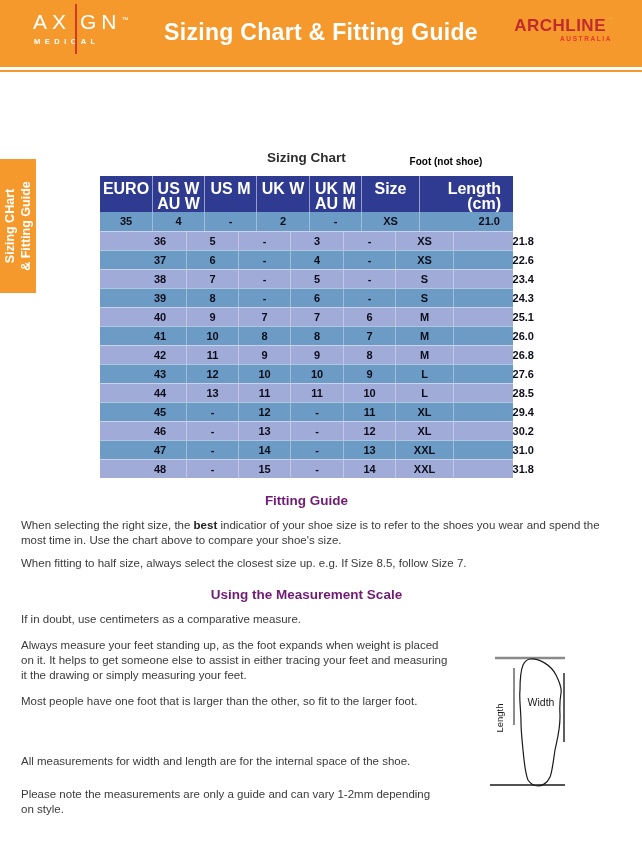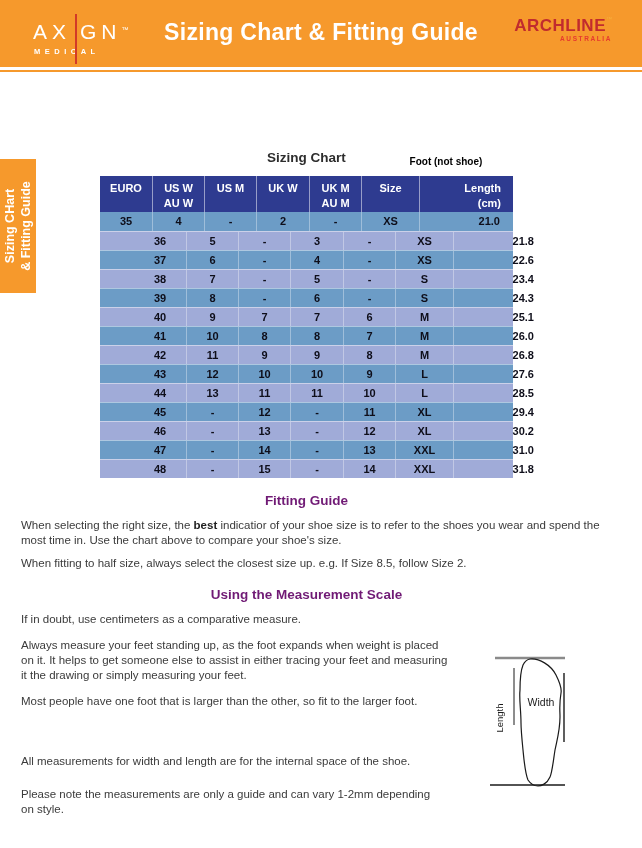--- a/index.html
+++ b/index.html
@@ -4,21 +4,21 @@
 <style>
   html,body{margin:0;padding:0;background:#fff;}
   #page{position:relative;width:642px;height:848px;background:#ffffff;overflow:hidden;
         font-family:"Liberation Sans","DejaVu Sans",sans-serif;}
 
   
   .banner{position:absolute;left:0;top:0;width:642px;height:67px;background:#F6992C;}
   .banner-rule{position:absolute;left:0;top:70px;width:642px;height:2px;background:#F6992C;}
 
   .axign{position:absolute;left:33px;top:10px;color:#fff;}
-  .axign-word{position:relative;font-size:21px;font-weight:400;letter-spacing:5px;line-height:24px;display:flex;margin-top:10px;}
+  .axign-word{position:relative;font-size:21px;font-weight:400;letter-spacing:5px;line-height:24px;display:flex;}
   .axign-gap{display:inline-block;width:9px;}
   .axign-line{position:absolute;left:42px;top:-6px;width:2px;height:50px;background:#D23A28;}
   .axign-tm{font-size:7px;vertical-align:top;position:relative;top:-2px;letter-spacing:0;}
   .axign-sub{font-size:7.5px;font-weight:bold;letter-spacing:4.5px;margin-top:3px;margin-left:1px;}
 
   .banner-title{position:absolute;left:0;right:0;top:19px;text-align:center;
                 color:#ffffff;font-size:23px;font-weight:bold;letter-spacing:.3px;}
 
   .archline{position:absolute;right:30px;top:17px;text-align:right;line-height:1;}
   .archline-name{font-size:17px;font-weight:bold;letter-spacing:.5px;}
@@ -34,21 +34,21 @@
   
   .chart-title{position:absolute;left:0;top:150px;width:613px;text-align:center;
                font-size:13.5px;font-weight:bold;color:#2d2d2d;}
   .foot-note{position:absolute;left:380px;top:156px;width:132px;text-align:center;
              font-size:10px;font-weight:bold;color:#000;}
 
   .sizing-table{position:absolute;left:100px;top:176px;width:413px;}
   .t-head{display:grid;grid-template-columns:52px 52px 52px 53px 52px 58px 94px;
           background:#2E3B90;height:36px;}
   .th{box-sizing:border-box;padding-top:5px;text-align:center;color:#fff;
-      font-size:11px;font-weight:bold;line-height:15px;}
+      font-size:16px;font-weight:bold;line-height:15px;}
   .th + .th{border-left:1px solid rgba(255,255,255,.5);}
   .th:last-child{text-align:right;padding-right:12px;}
   .t-body .tr{display:grid;grid-template-columns:52px 52px 52px 53px 52px 58px 94px;
               height:19px;box-sizing:border-box;}
   .t-body .tr + .tr{border-top:1px solid rgba(255,255,255,.45);padding-left:34px;}
   .t-body .tr:nth-child(odd){background:#6C9CC6;}
   .t-body .tr:nth-child(even){background:#A0ABD8;}
   .td{box-sizing:border-box;text-align:center;font-size:11px;font-weight:bold;
       color:#0E0E1A;line-height:18px;}
   .td + .td{border-left:1px solid rgba(255,255,255,.35);}
@@ -257,21 +257,21 @@
         </div>
       </div>
   </div>
 
   <div class="h-center" style="top:493px;">Fitting Guide</div>
 
   <div class="para" style="top:518px;width:600px;">
     <span>When selecting the right size, the </span><b>best</b><span> indicatior of your shoe size is to refer to the shoes you wear and spend the most time in. Use the chart above to compare your shoe's size.</span>
   </div>
 
-  <div class="para" style="top:556px;width:610px;">When fitting to half size, always select the closest size up. e.g. If Size 8.5, follow Size 2.</div>
+  <div class="para" style="top:556px;width:610px;">When fitting to half size, always select the closest size up. e.g. If Size 8.5, follow Size 7.</div>
 
   <div class="h-center" style="top:587px;">Using the Measurement Scale</div>
 
   <div class="para" style="top:612px;width:610px;">If in doubt, use centimeters as a comparative measure.</div>
 
   <div class="para" style="top:638px;width:470px;">
     <div>Always measure your feet standing up, as the foot expands when weight is placed</div>
     <div>on it. It helps to get someone else to assist in either tracing your feet and measuring</div>
     <div>it the drawing or simply measuring your feet.</div>
   </div>

